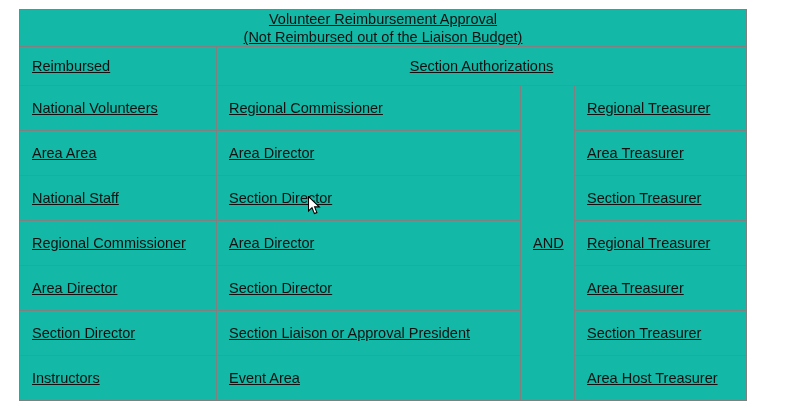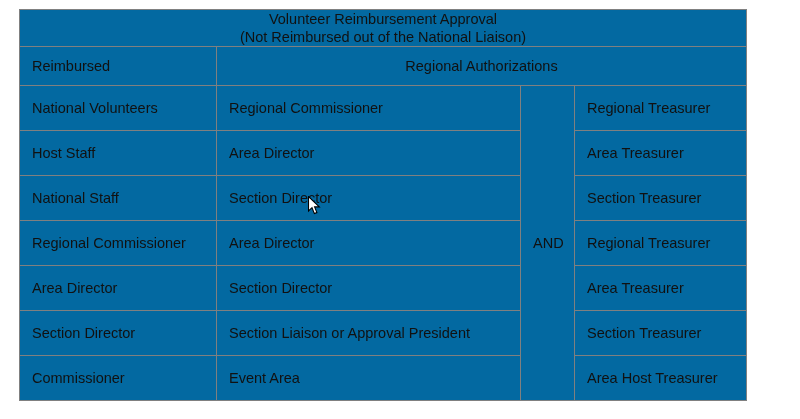--- a/index.html
+++ b/index.html
@@ -30,21 +30,22 @@
     font-size: 14.5px;
     color: #111111;
   }
 
   table.approval-table td {
     border: 1px solid #808080;
     vertical-align: middle;
     padding: 0 12px;
     line-height: 1.25;
     white-space: nowrap;
-    background: #0369a1;
+    background: #14b8a6;
+    text-decoration: underline;
   }
 
   
   td.title-cell {
     background: #bfbfbf;
     text-align: center;
     padding: 7px 10px 8px 10px;
     height: 35px;
     border: 1px solid #7f7f7f;
   }
@@ -95,38 +96,38 @@
       <col class="c1">
         <col class="c2">
         <col class="c3">
         <col class="c4">
     </colgroup>
     <tbody>
 
       <tr>
         <td class="title-cell" colspan="4">
           <span class="title-line-1">Volunteer Reimbursement Approval</span>
-          <span class="title-line-2">(Not Reimbursed out of the National Liaison)</span>
+          <span class="title-line-2">(Not Reimbursed out of the Liaison Budget)</span>
         </td>
       </tr>
 
       <tr>
         <td class="sub-left">Reimbursed</td>
-        <td class="sub-right" colspan="3">Regional Authorizations</td>
+        <td class="sub-right" colspan="3">Section Authorizations</td>
       </tr>
 
       <tr>
         <td class="body-cell">National Volunteers</td>
         <td class="body-cell">Regional Commissioner</td>
         <td class="and-cell" rowspan="7">AND</td>
         <td class="body-cell">Regional Treasurer</td>
       </tr>
 
       <tr>
-        <td class="body-cell">Host Staff</td>
+        <td class="body-cell">Area Area</td>
         <td class="body-cell">Area Director</td>
         <td class="body-cell">Area Treasurer</td>
       </tr>
 
       <tr>
         <td class="body-cell">National Staff</td>
         <td class="body-cell">Section Director</td>
         <td class="body-cell">Section Treasurer</td>
       </tr>
 
@@ -142,21 +143,21 @@
         <td class="body-cell">Area Treasurer</td>
       </tr>
 
       <tr>
         <td class="body-cell">Section Director</td>
         <td class="body-cell">Section Liaison or Approval President</td>
         <td class="body-cell">Section Treasurer</td>
       </tr>
 
       <tr>
-        <td class="body-cell">Commissioner</td>
+        <td class="body-cell">Instructors</td>
         <td class="body-cell">Event Area</td>
         <td class="body-cell">Area Host Treasurer</td>
       </tr>
 
     </tbody>
   </table>
 </div>
 
 <div id="cursor">
   <svg width="14" height="20" viewBox="0 0 14 20" xmlns="http://www.w3.org/2000/svg">

